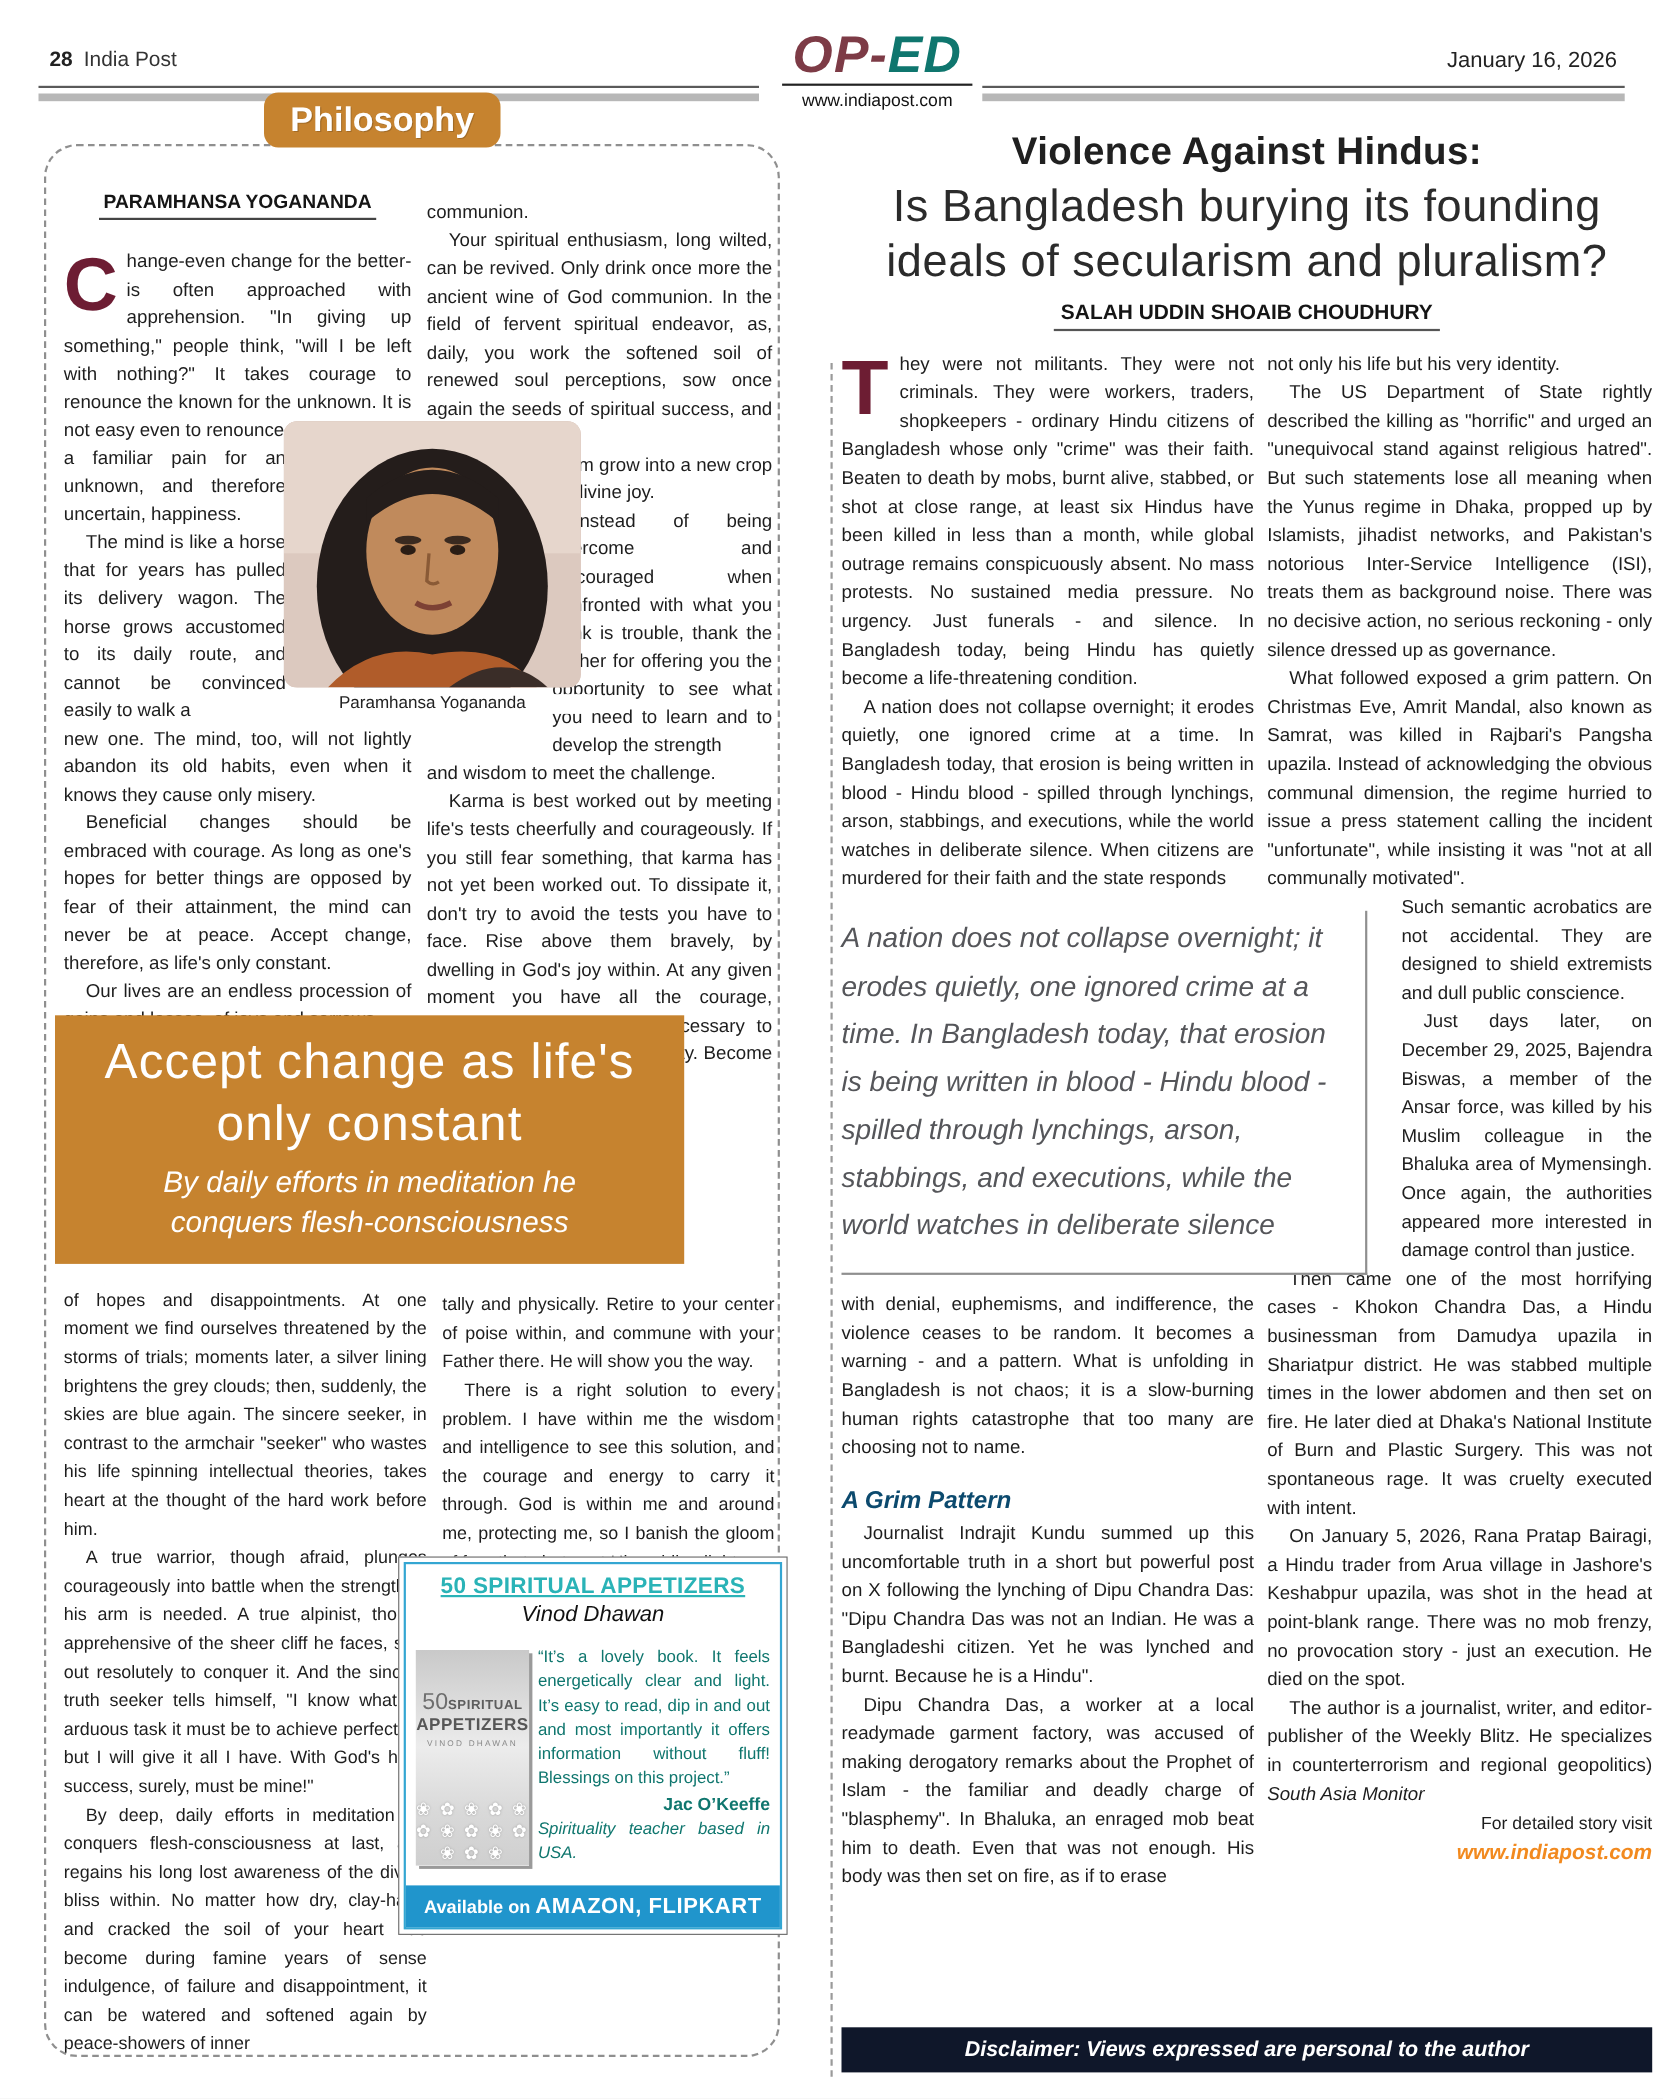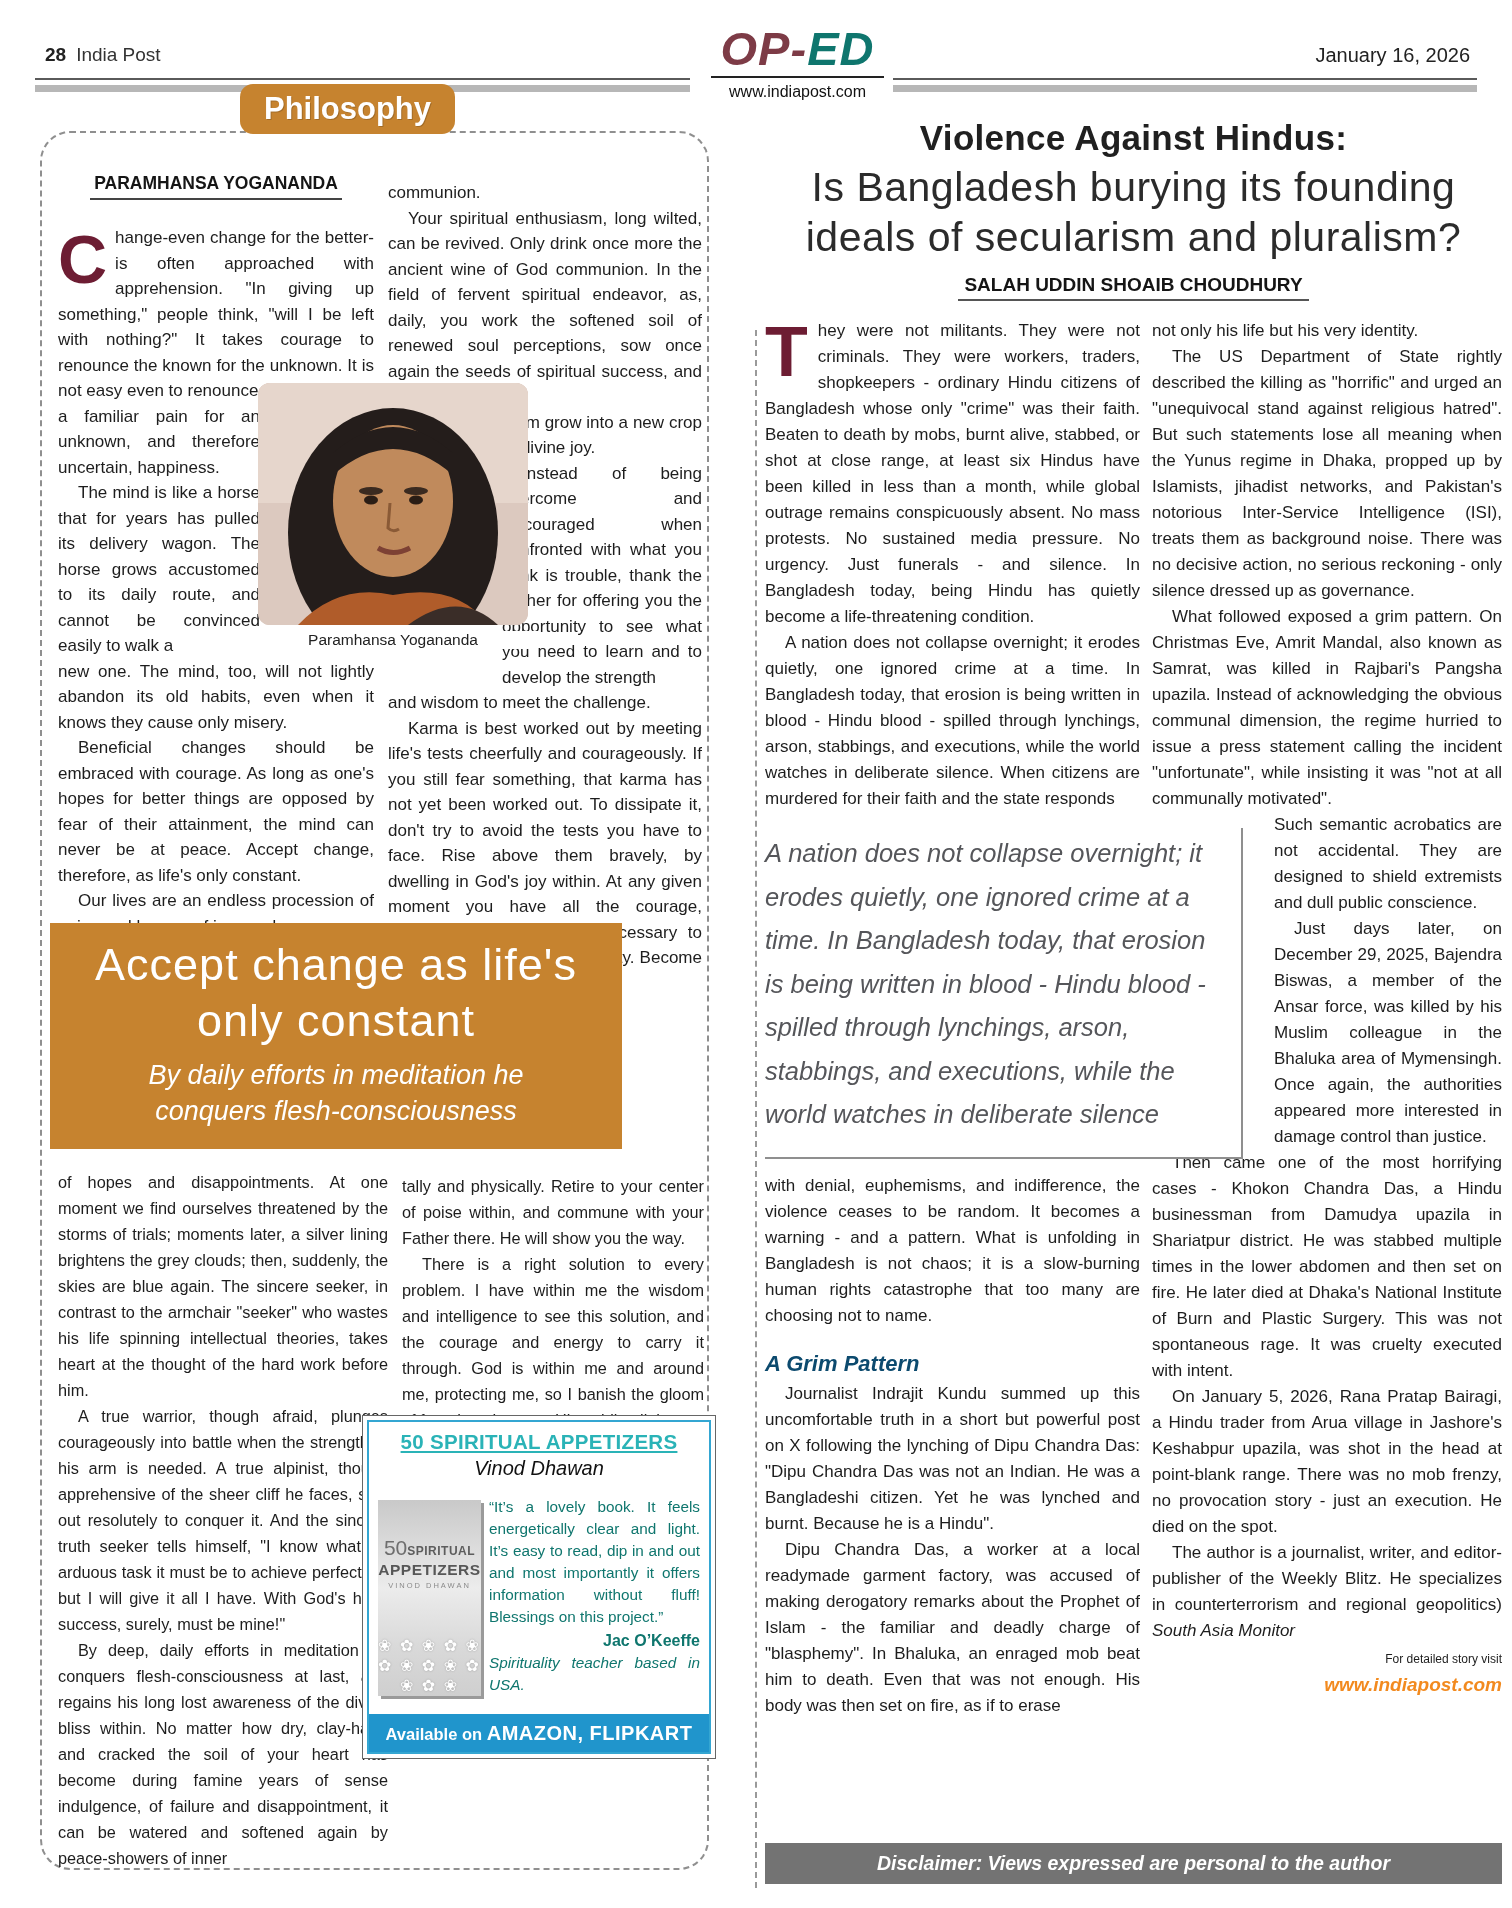--- a/index.html
+++ b/index.html
@@ -92,24 +92,24 @@
   .dropcapT { float:left; font-weight:bold; color:#6d1d33; font-size:70px;
               line-height:58px; margin:5px 10px 0 0; }
   .pullquote { width:478px; font-size:25.5px; line-height:43.5px; font-style:italic;
                color:#55565a; text-align:left; margin:16px 0 14px 0;
                padding:4px 14px 20px 0; box-sizing:border-box;
                border-right:2px solid #8f8f8f; border-bottom:2px solid #8f8f8f;
                background:#fff; position:relative; z-index:2; }
   .subhead { font-size:22px; font-weight:bold; font-style:italic; color:#0c4a6e; margin:22px 0 4px 0; }
   .seg2 { margin-left:122px; }
   .bio-source { font-style:italic; }
-  .visit { text-align:right; font-size:12px; margin-top:2px; }
+  .visit { text-align:right; font-size:16px; margin-top:2px; }
   .url { text-align:right; font-size:19px; font-weight:bold; font-style:italic; color:#f28a1f; }
   .disclaimer { position:absolute; left:765px; top:1843px; width:737px; height:41px;
-                background:#737373; color:#fff; font-size:19.5px; font-weight:bold;
+                background:#0f172a; color:#fff; font-size:19.5px; font-weight:bold;
                 font-style:italic; text-align:center; line-height:41px; }
 </style>
 </head>
 <body>
 
 <div class="page">
 
   <div class="hdr-left">
     <span class="pgnum">28</span><span>India Post</span>
   </div>

